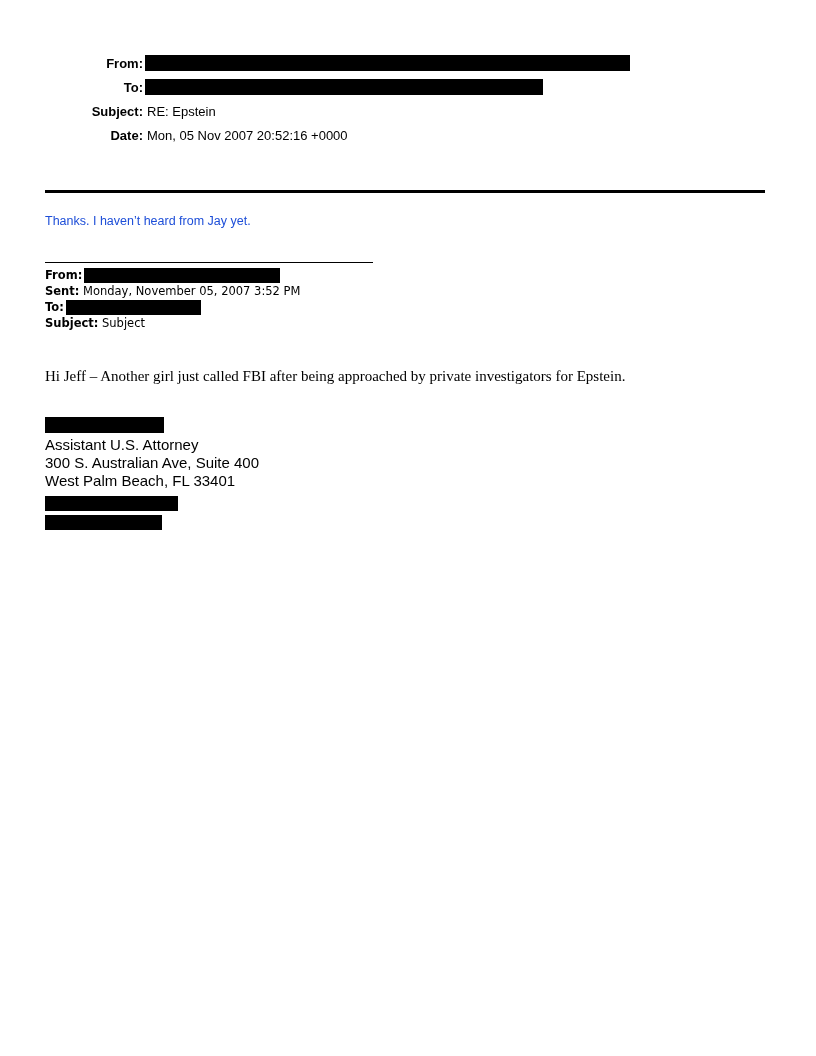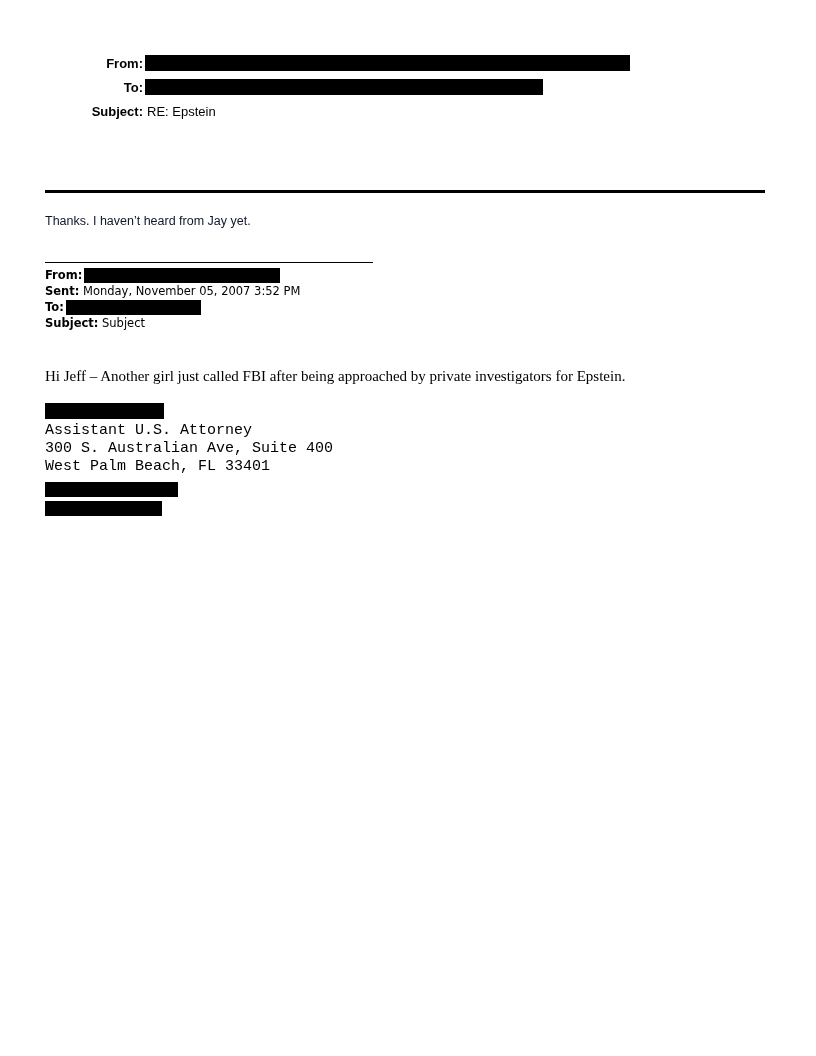--- a/index.html
+++ b/index.html
@@ -60,21 +60,21 @@
     height: 3px;
     background: #000000;
   }
 
   
   .reply-text {
     position: absolute;
     top: 214px;
     left: 45px;
     font-size: 12.5px;
-    color: #0f172a;
+    color: #1d4ed8;
     white-space: nowrap;
   }
 
   
   .orig-divider {
     position: absolute;
     top: 262px;
     left: 45px;
     width: 328px;
     height: 1px;
@@ -104,23 +104,23 @@
   .body-text {
     position: absolute;
     top: 368px;
     left: 45px;
     font-family: "Liberation Serif", serif;
     font-size: 15px;
     white-space: nowrap;
   }
   .signature {
     position: absolute;
-    top: 403px;
+    top: 417px;
     left: 45px;
-    font-family: Liberation Mono, monospace;
+    font-family: Liberation Sans, sans-serif;
     font-size: 15px;
     line-height: 18px;
   }
   .sig-bar-1 { display: block; width: 119px; height: 16px; margin-bottom: 3px; }
   .sig-line  { white-space: nowrap; }
   .sig-bar-2 { display: block; width: 133px; height: 15px; margin-top: 6px; }
   .sig-bar-3 { display: block; width: 117px; height: 15px; margin-top: 4px; }
 </style>
 </head>
 <body>
@@ -132,20 +132,24 @@
       <span class="hlabel">From:</span>
       <span class="redaction bar-h bar-from-top"></span>
     </div>
     <div class="hrow">
       <span class="hlabel">To:</span>
       <span class="redaction bar-h bar-to-top"></span>
     </div>
     <div class="hrow">
       <span class="hlabel">Subject:</span>
       <span class="hvalue">RE: Epstein</span>
+    </div>
+    <div class="hrow">
+      <span class="hlabel">Date:</span>
+      <span class="hvalue">Mon, 05 Nov 2007 20:52:16 +0000</span>
     </div>
   </div>
 
   <div class="top-rule"></div>
 
   <div class="reply-text">Thanks. I haven’t heard from Jay yet.</div>
 
   <div class="orig-divider"></div>
 
   <div class="orig-header">

